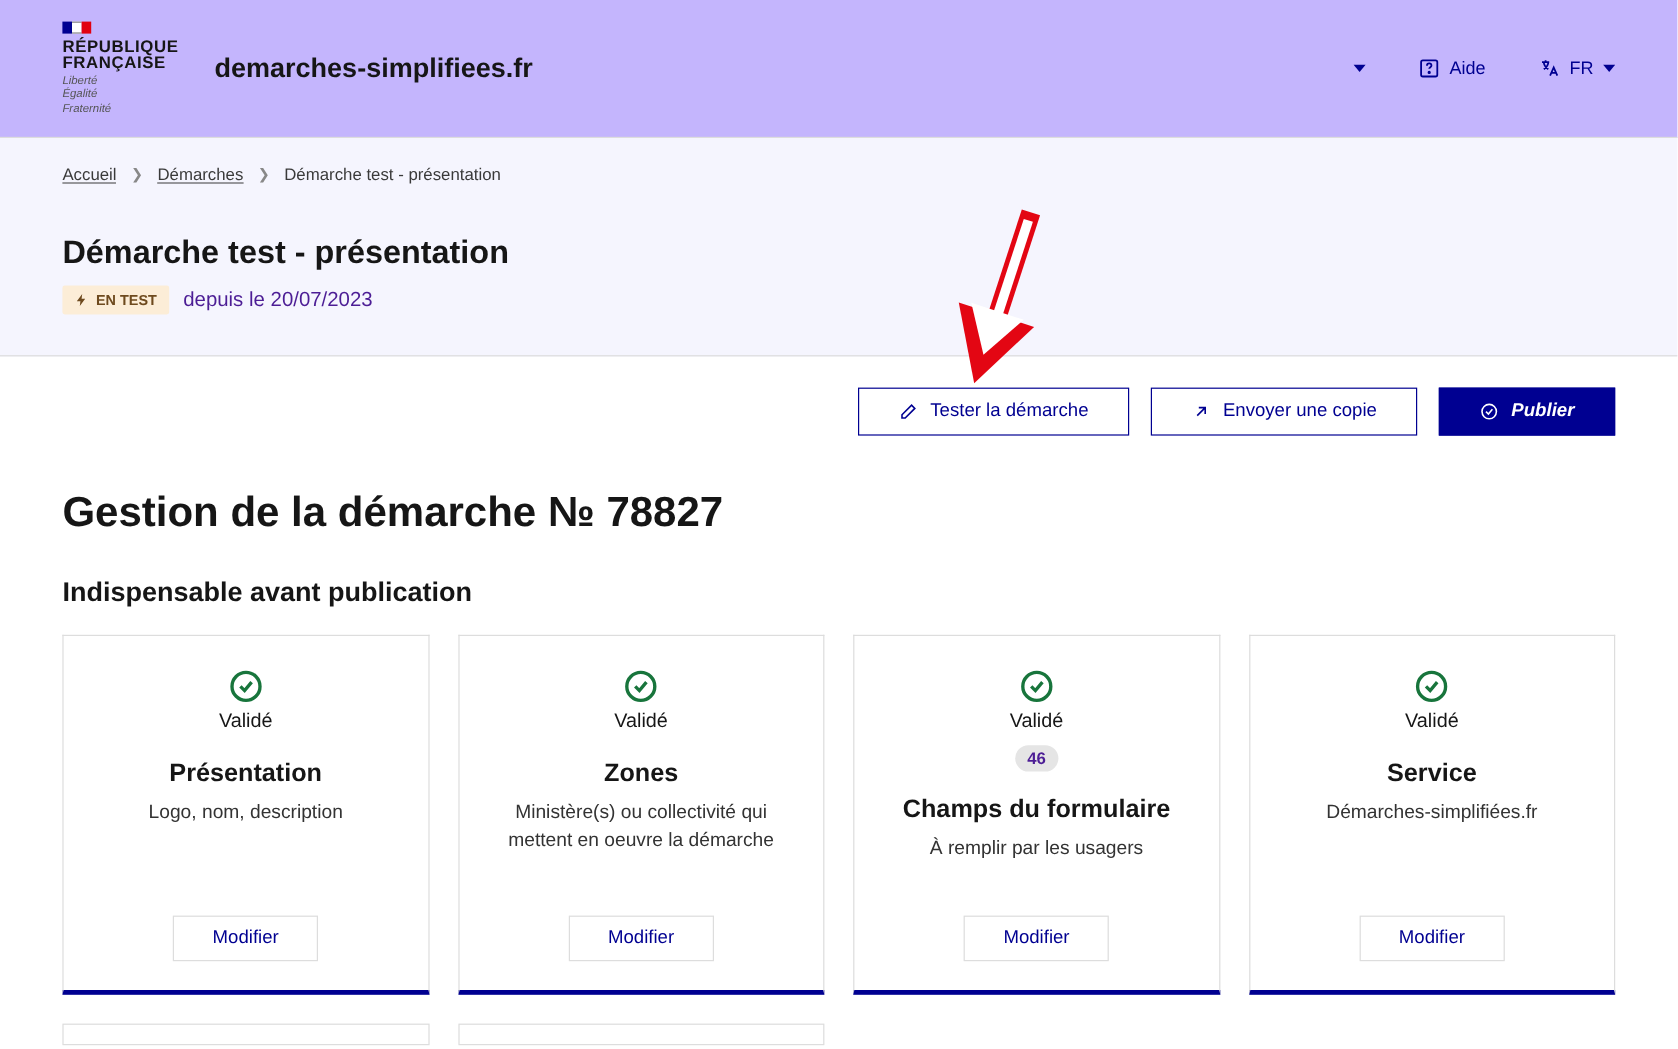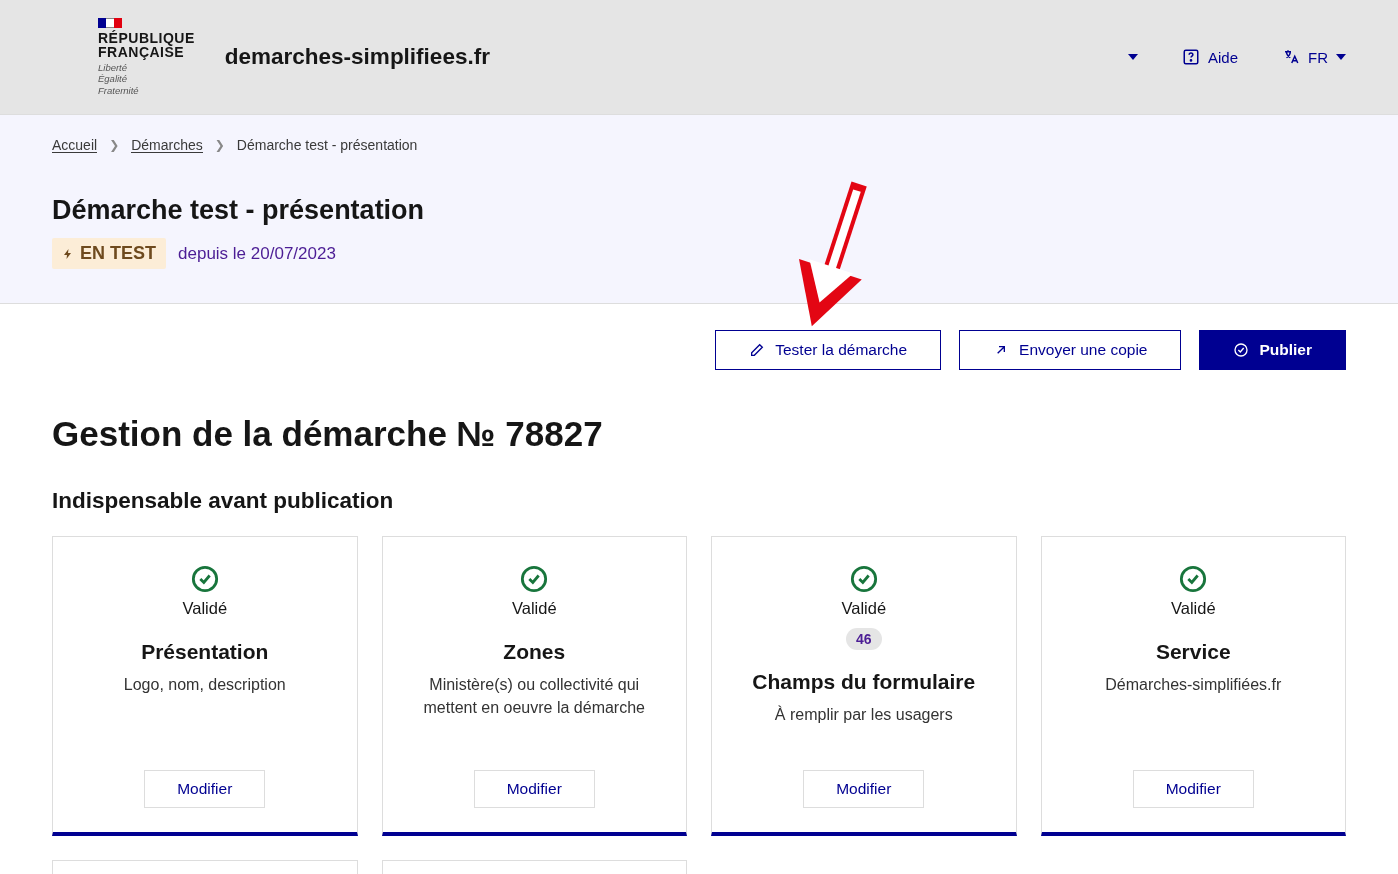--- a/index.html
+++ b/index.html
@@ -19,22 +19,21 @@
     margin:0;
     font-family:"Marianne","Segoe UI",Arial,sans-serif;
     color:var(--text);
     background:#fff;
     font-size:16px;
   }
 
   
   .header{
     border-bottom:1px solid var(--border);
-    background:#e5e5e5;
-    padding-left:46px;
+    background:#c4b5fd;
   }
   .header-inner{
     display:flex;align-items:center;justify-content:space-between;
     padding:18px 52px;
   }
   .header-left{display:flex;align-items:center;gap:30px;}
   .logo-block{line-height:1;}
   .logo-tricolor{width:24px;height:10px;display:flex;margin-bottom:3px;}
   .logo-tricolor span{flex:1;height:100%;}
   .logo-tricolor span:nth-child(1){background:#000091;}
@@ -50,30 +49,30 @@
   .caret-down{width:0;height:0;border-left:5px solid transparent;border-right:5px solid transparent;border-top:6px solid var(--blue);}
 
   
   .pale{background:var(--bg-pale);border-bottom:1px solid var(--border);}
   .pale-inner{padding:22px 52px 34px;}
   .breadcrumb{display:flex;align-items:center;gap:12px;font-size:14px;color:#3a3a3a;flex-wrap:wrap;}
   .breadcrumb a{color:#3a3a3a;text-decoration:none;box-shadow:inset 0 -1px 0 #3a3a3a;}
   .bc-sep{color:#888;font-size:12px;}
   .pg-title{font-size:27px;font-weight:700;margin:42px 0 12px;}
   .status-row{display:flex;align-items:center;gap:12px;}
-  .badge{display:inline-flex;align-items:center;gap:6px;background:var(--badge-bg);color:var(--badge-txt);font-weight:700;font-size:18px;padding:5px 10px;border-radius:2px;}
+  .badge{display:inline-flex;align-items:center;gap:6px;background:var(--badge-bg);color:var(--badge-txt);font-weight:700;font-size:12px;padding:5px 10px;border-radius:2px;}
   .badge svg{width:12px;height:12px;}
   .since{font-size:17px;color:#4c1d95;}
 
   
   .main{padding:26px 52px 40px;}
   .actions{display:flex;justify-content:flex-end;gap:18px;margin-bottom:44px;position:relative;}
   .btn{display:inline-flex;align-items:center;gap:10px;font-size:15.5px;font-weight:500;padding:10px 33px;border:1px solid var(--blue);color:var(--blue);background:#fff;cursor:pointer;text-decoration:none;}
   .btn svg{width:16px;height:16px;}
-  .btn-primary{background:var(--blue);color:#fff;border-color:var(--blue);font-weight:700;}
+  .btn-primary{background:var(--blue);color:#fff;border-color:var(--blue);font-weight:700;font-style:italic;}
 
   .arrow-annot{position:absolute;top:-155px;left:57%;pointer-events:none;}
 
   .h1{font-size:35px;font-weight:700;margin:4px 0 34px;}
   .h2{font-size:22.5px;font-weight:700;margin:0 0 22px;}
 
   .cards{display:grid;grid-template-columns:repeat(4,1fr);gap:24px;}
   .card{border:1px solid var(--border);border-bottom:4px solid var(--blue);padding:28px 20px 24px;display:flex;flex-direction:column;align-items:center;text-align:center;min-height:300px;}
   .check{width:28px;height:28px;margin-bottom:6px;}
   .check svg{width:100%;height:100%;}

